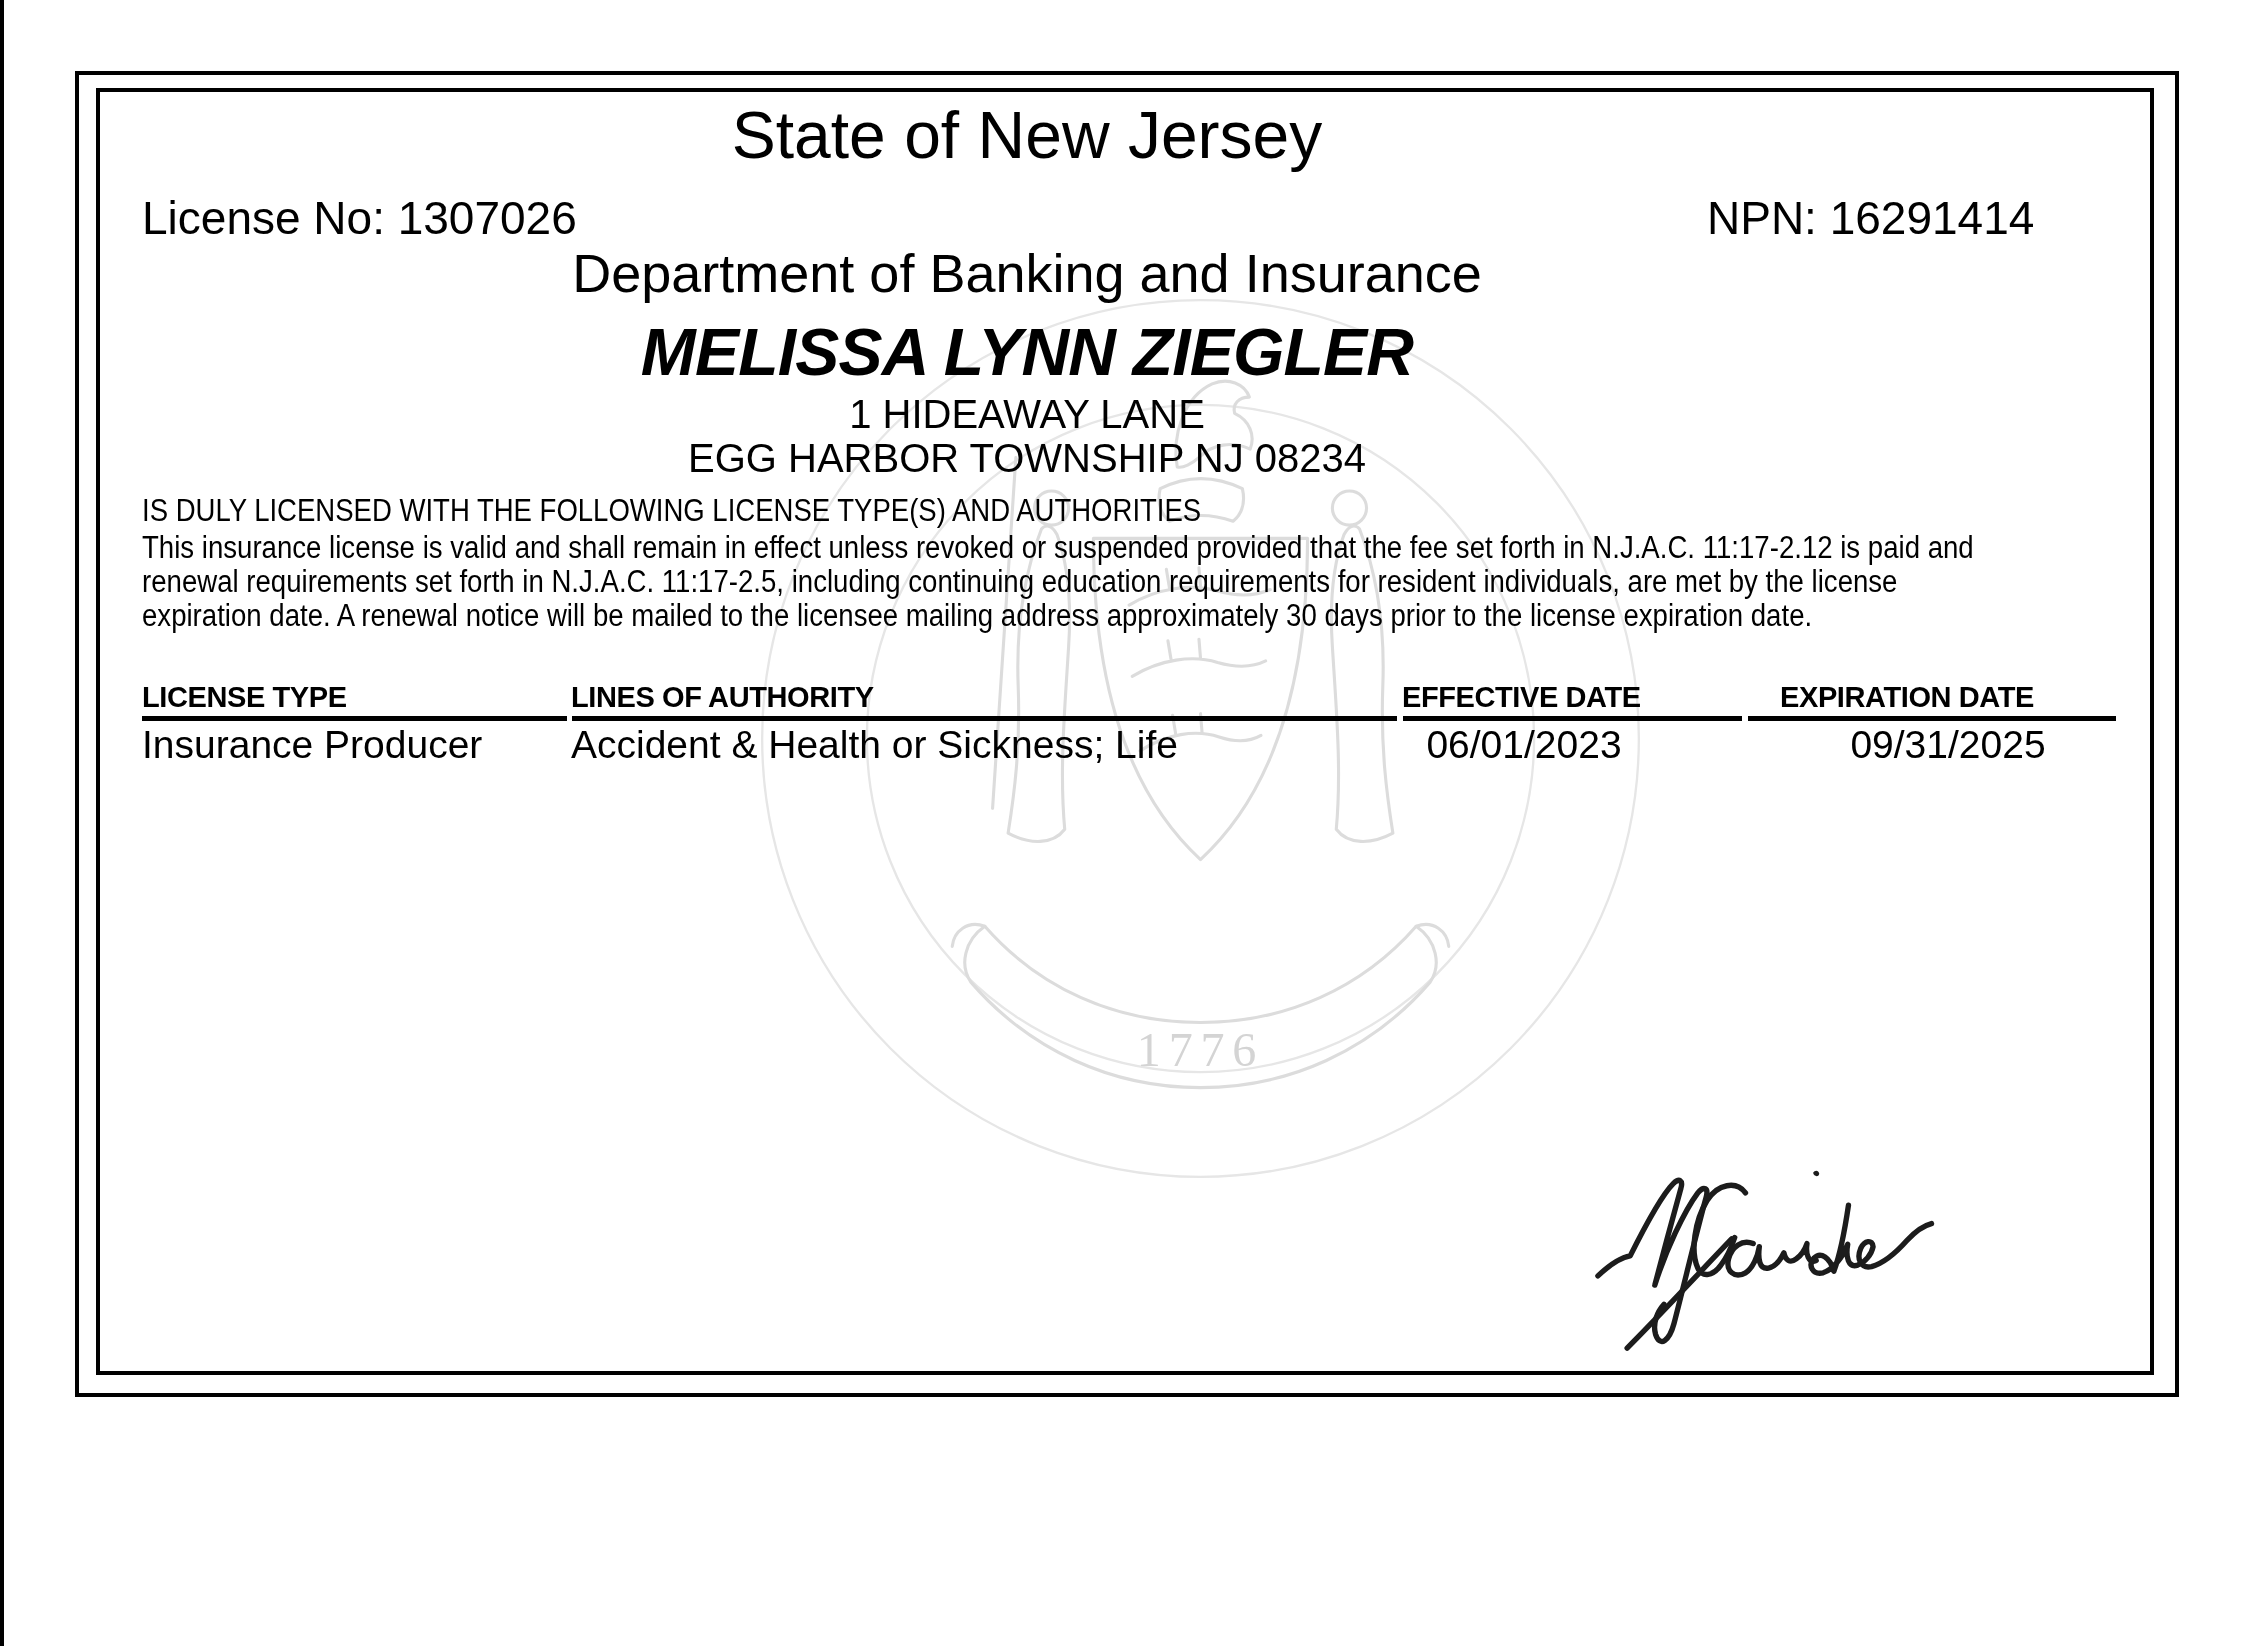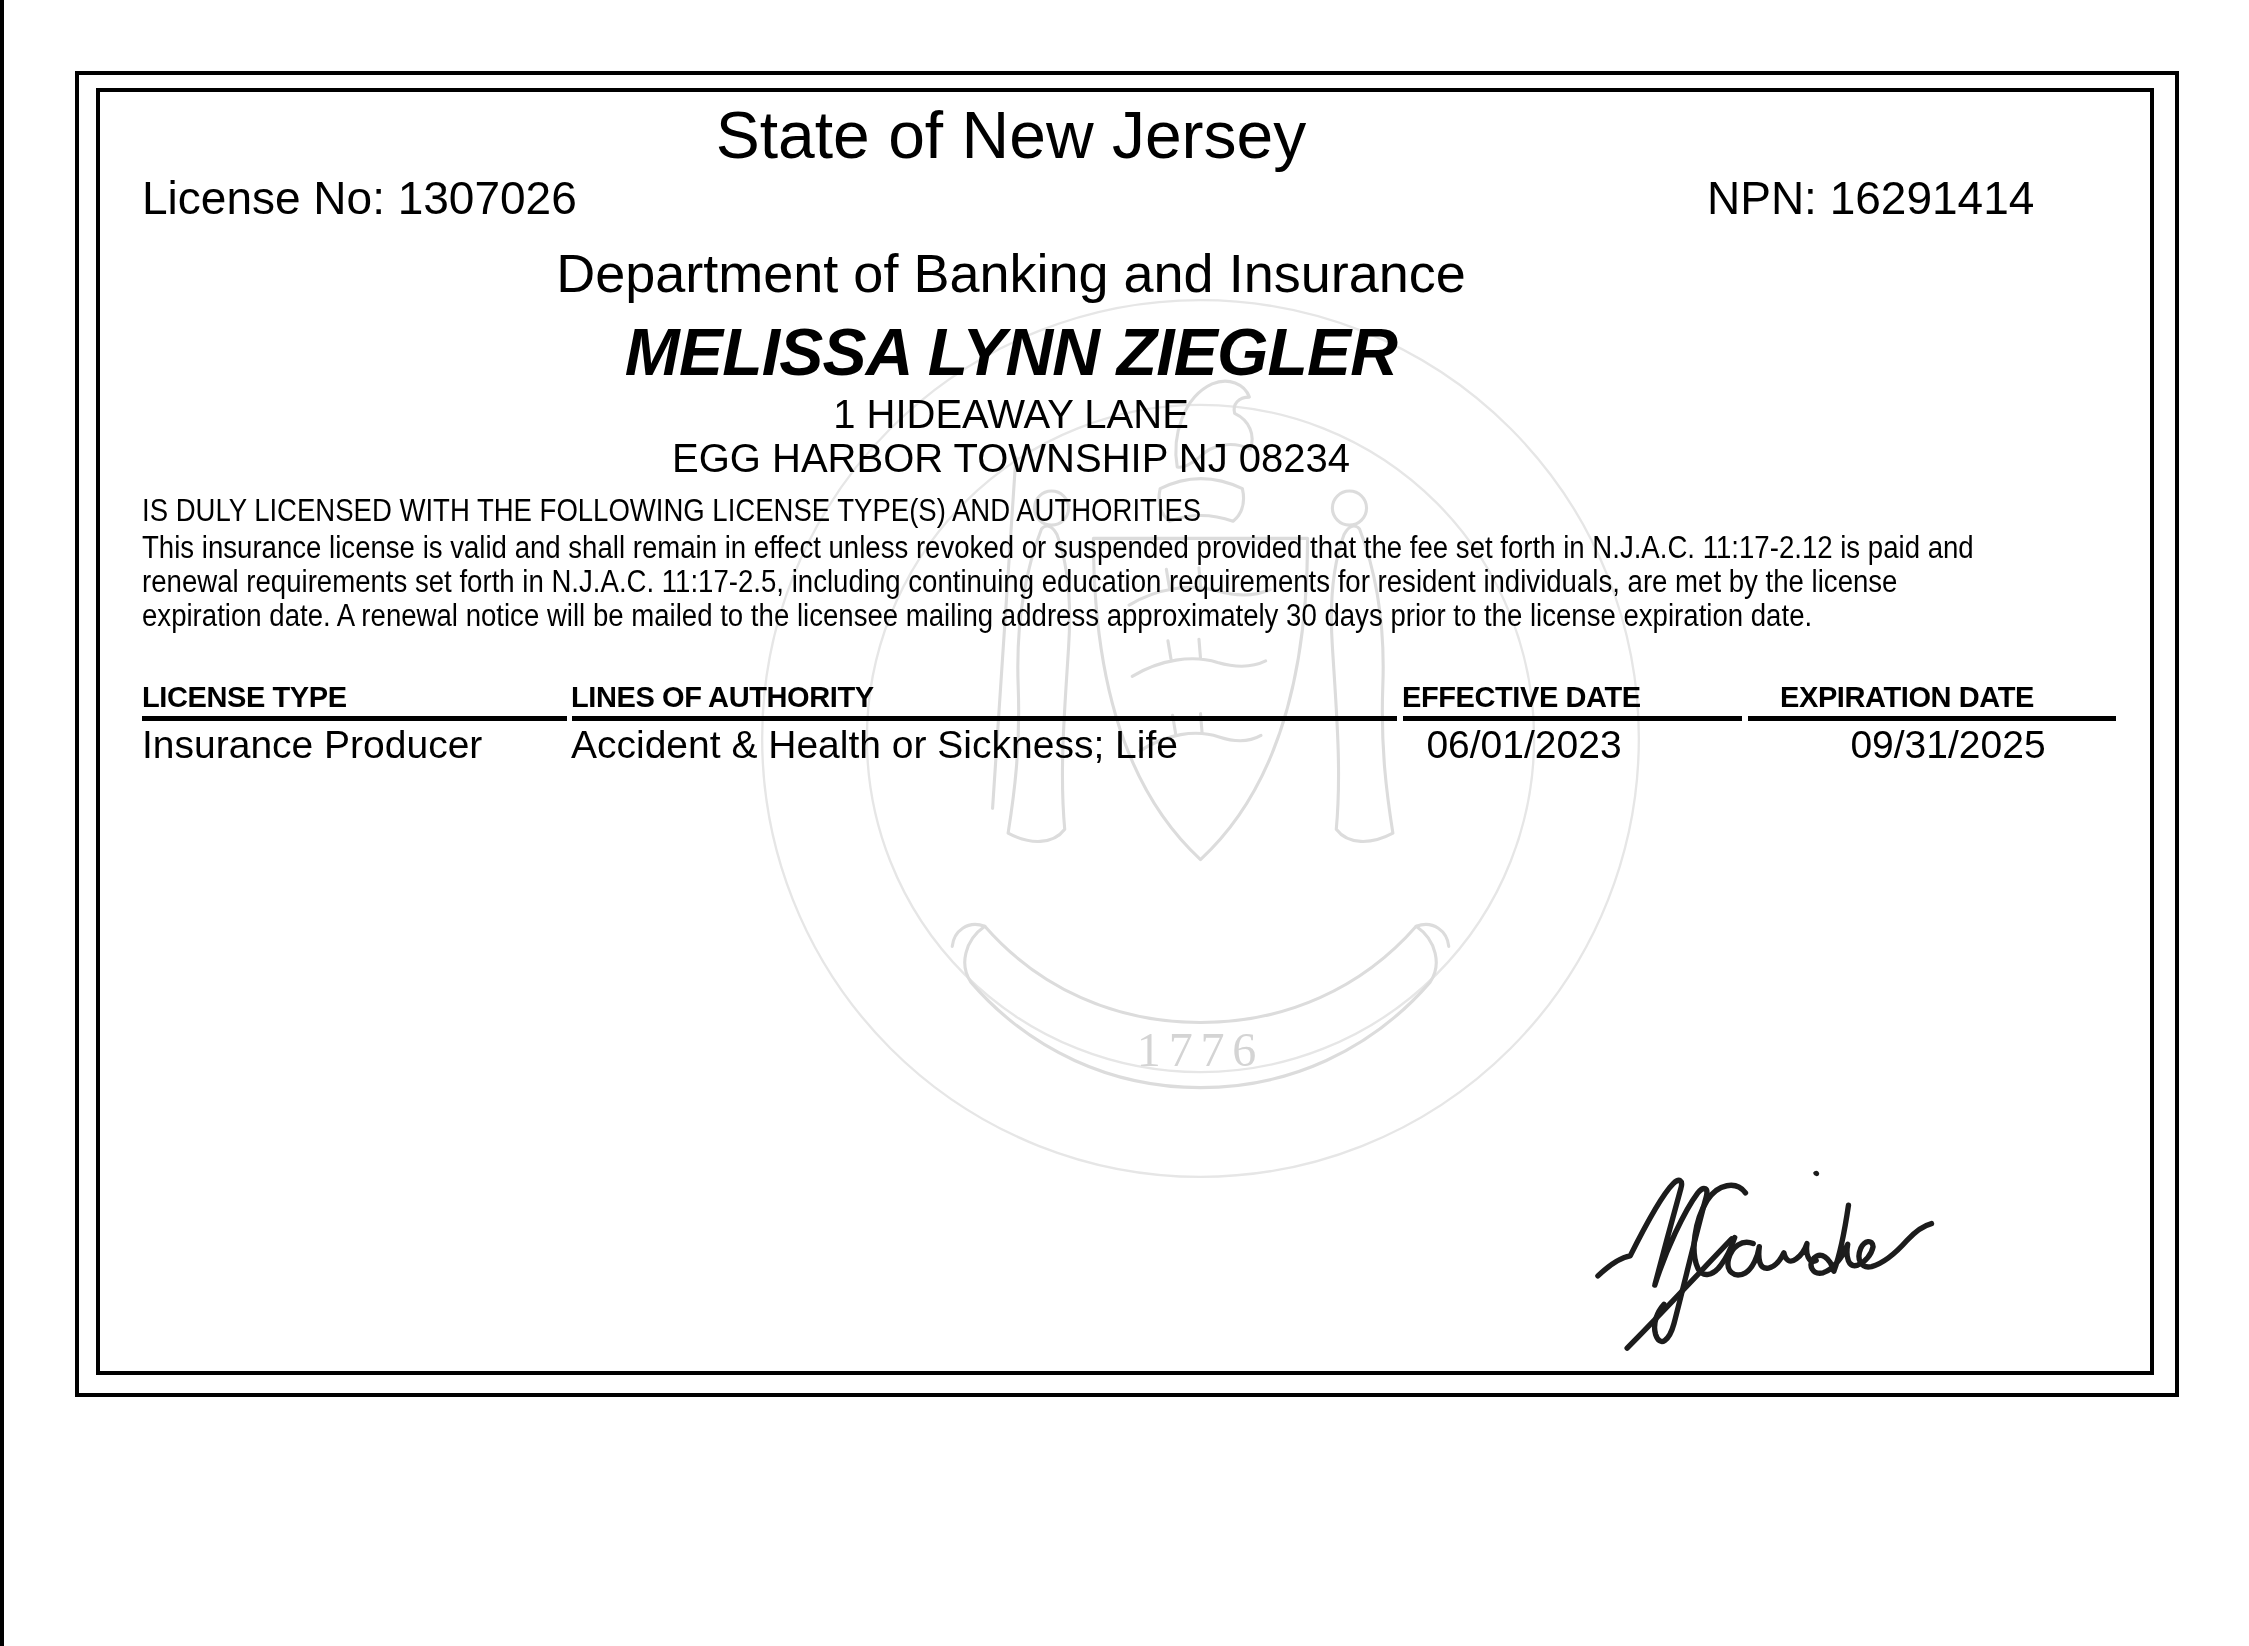--- a/index.html
+++ b/index.html
@@ -8,23 +8,23 @@
     width:2250px;height:1647px;
     background:#ffffff;
     font-family:"Liberation Sans","DejaVu Sans",sans-serif;
     color:#000;
     overflow:hidden;
   }
   .abs{position:absolute;}
   .edge-bar{left:0;top:0;width:3.8px;height:1647px;background:#000;}
   .outer-border{left:75px;top:71px;width:2104px;height:1326px;border:4.6px solid #000;box-sizing:border-box;}
   .inner-border{left:96px;top:88px;width:2058px;height:1287px;border:4.6px solid #000;box-sizing:border-box;}
-  .centered{left:92px;width:1838px;text-align:center;}
+  .centered{left:108px;width:1838px;text-align:center;}
   .title{top:102px;font-size:66px;line-height:1;}
-  .idrow{top:175px;font-size:46px;line-height:1;white-space:nowrap;text-align:center;}
+  .idrow{top:195px;font-size:46px;line-height:1;white-space:nowrap;text-align:center;}
   .id-left{left:142px;}
   .id-right{left:1707px;}
   .dept{top:246px;font-size:54px;line-height:1;}
   .name{top:319px;font-size:66px;font-weight:bold;font-style:italic;line-height:1;letter-spacing:-0.8px;}
   .addr1{top:394px;font-size:40px;line-height:1;}
   .addr2{top:438px;font-size:40px;line-height:1;}
   .stmt-head{left:142px;top:494px;font-size:32px;line-height:1;white-space:nowrap;transform:scaleX(0.86);transform-origin:left top;}
   .stmt-body{left:142px;top:531px;font-size:31px;line-height:34px;white-space:nowrap;transform:scaleX(0.89);transform-origin:left top;}
   .th{top:683px;font-size:29px;font-weight:bold;line-height:1;white-space:nowrap;letter-spacing:-0.4px;}
   .td{top:725px;font-size:39px;line-height:1;white-space:nowrap;}

